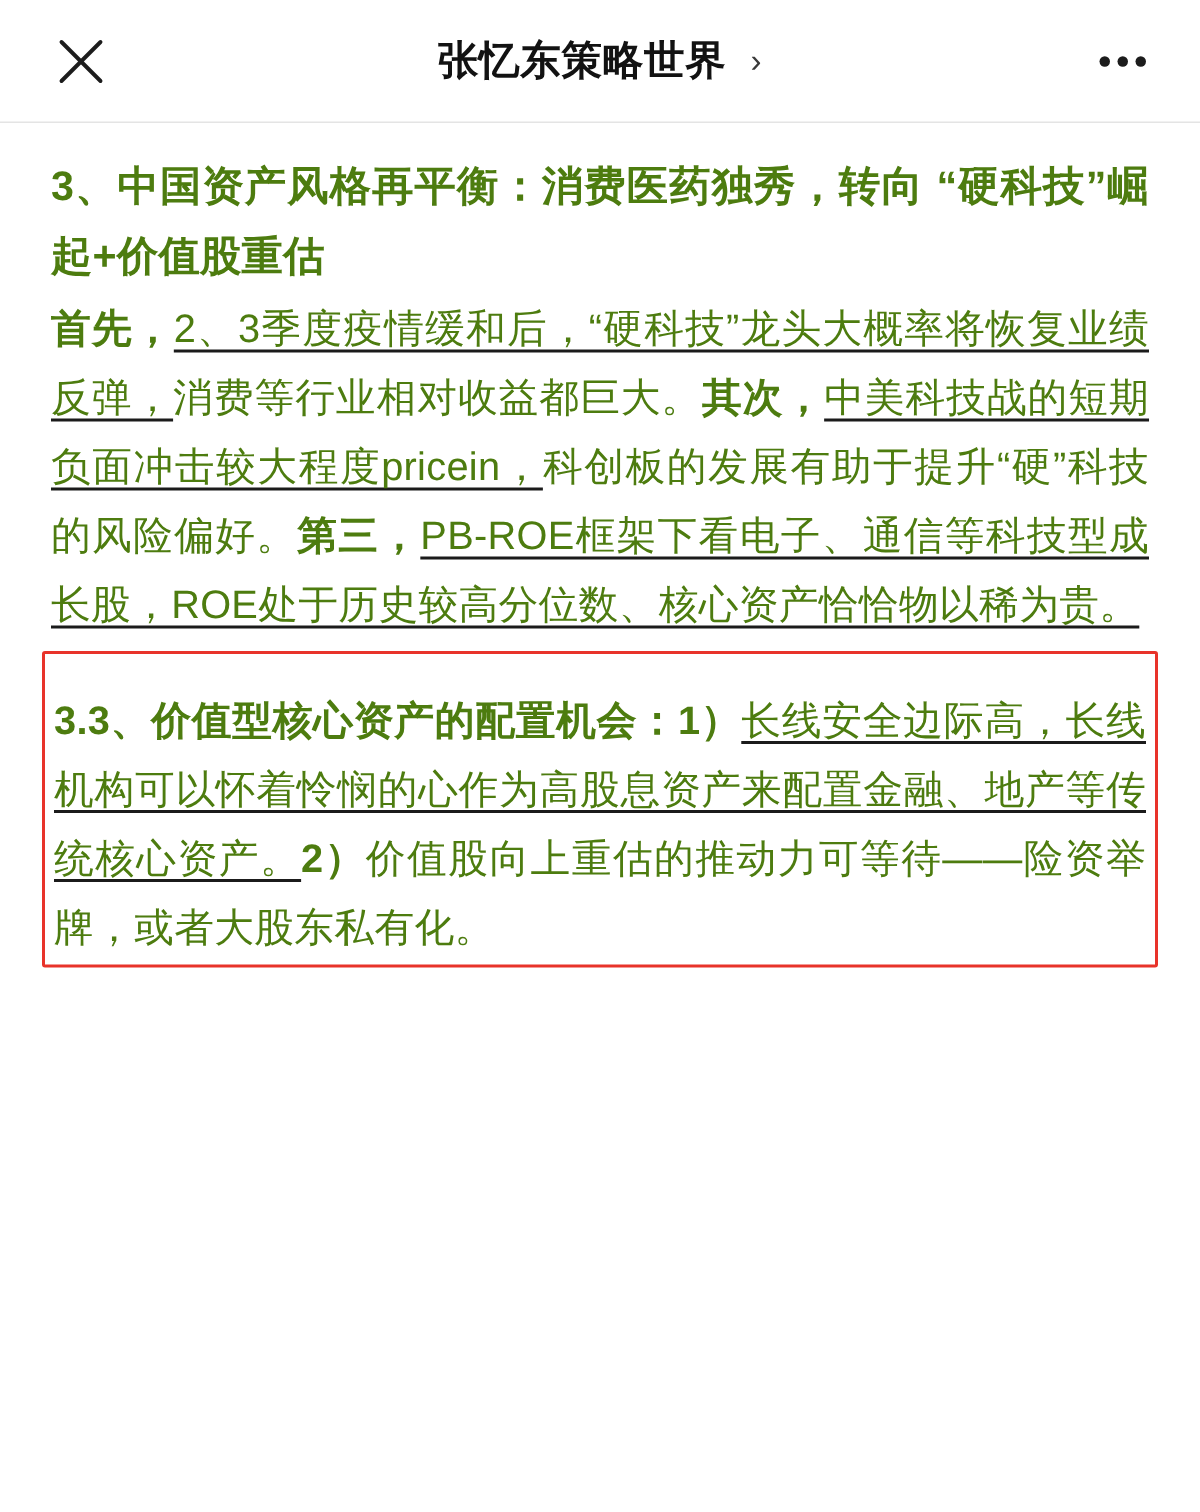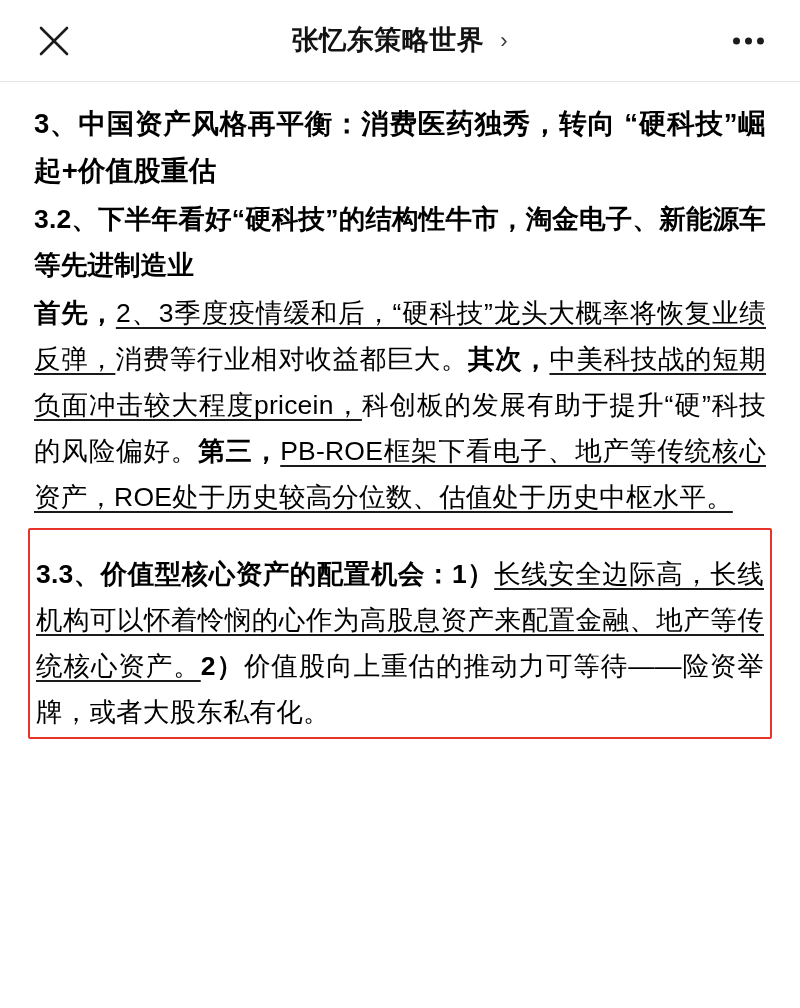--- a/index.html
+++ b/index.html
@@ -86,21 +86,21 @@
 
   
   .article {
     padding: 18px 34px 0 34px;
     box-sizing: border-box;
   }
 
   .para {
     font-size: 26.5px;
     line-height: 46px;
-    color: #000000;
+    color: #4d7c0f;
     margin: 0 0 2px 0;
     letter-spacing: 0.2px;
     text-align: justify;
     word-break: break-all;
   }
 
   .heading {
     font-weight: 700;
     font-size: 27.5px;
     line-height: 47px;
@@ -152,26 +152,23 @@
   </div>
 
   <div class="article">
 
     <div class="para heading">
       <span>3、中国资产风格再平衡：消费医药独秀，转向</span>
       <span>“硬科技”崛起+价值股重估</span>
     </div>
 
 
-    <div class="para">
-      <b>3.2、下半年看好“硬科技”的结构性牛市，淘金电子、新能源车等先进制造业</b>
-    </div>
 
     <div class="para">
-      <b>首先，</b><span class="u">2、3季度疫情缓和后，“硬科技”龙头大概率将恢复业绩反弹，</span><span>消费等行业相对收益都巨大。</span><b>其次，</b><span class="u">中美科技战的短期负面冲击较大程度pricein，</span><span>科创板的发展有助于提升“硬”科技的风险偏好。</span><b>第三，</b><span class="u">PB-ROE框架下看电子、地产等传统核心资产，ROE处于历史较高分位数、估值处于历史中枢水平。</span>
+      <b>首先，</b><span class="u">2、3季度疫情缓和后，“硬科技”龙头大概率将恢复业绩反弹，</span><span>消费等行业相对收益都巨大。</span><b>其次，</b><span class="u">中美科技战的短期负面冲击较大程度pricein，</span><span>科创板的发展有助于提升“硬”科技的风险偏好。</span><b>第三，</b><span class="u">PB-ROE框架下看电子、通信等科技型成长股，ROE处于历史较高分位数、核心资产恰恰物以稀为贵。</span>
     </div>
 
     <div class="redbox">
       <div class="para">
         <b>3.3、价值型核心资产的配置机会：</b><b>1）</b><span class="u">长线安全边际高，长线机构可以怀着怜悯的心作为高股息资产来配置金融、地产等传统核心资产。</span><b>2）</b><span>价值股向上重估的推动力可等待——险资举牌，或者大股东私有化。</span>
       </div>
     </div>
 
   </div>
 </div>

